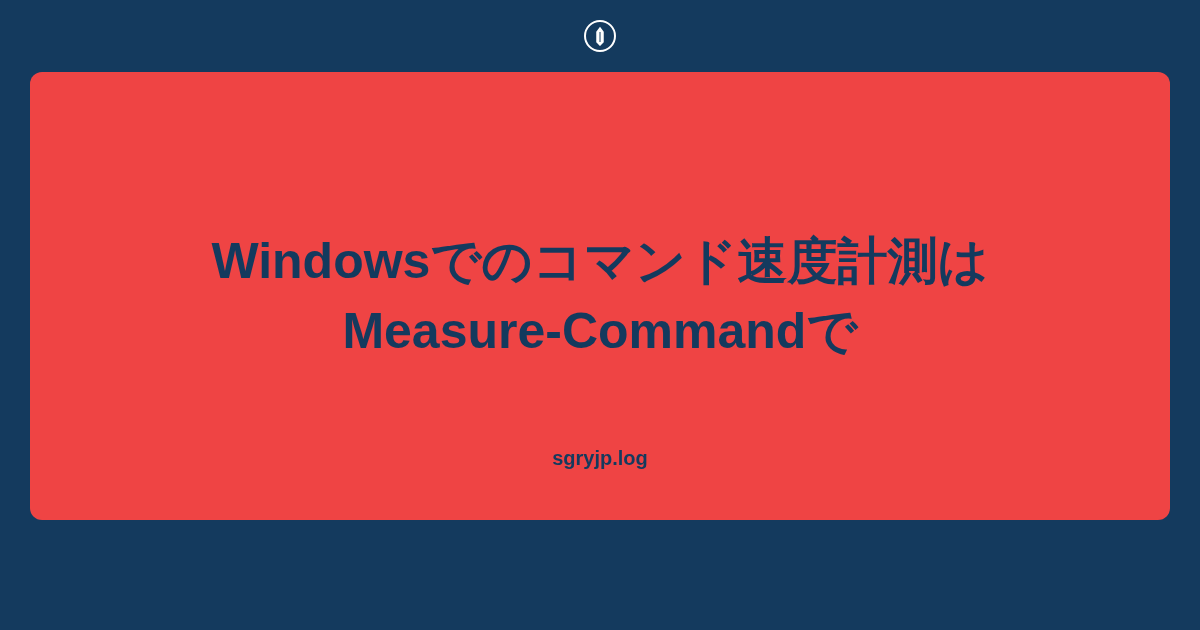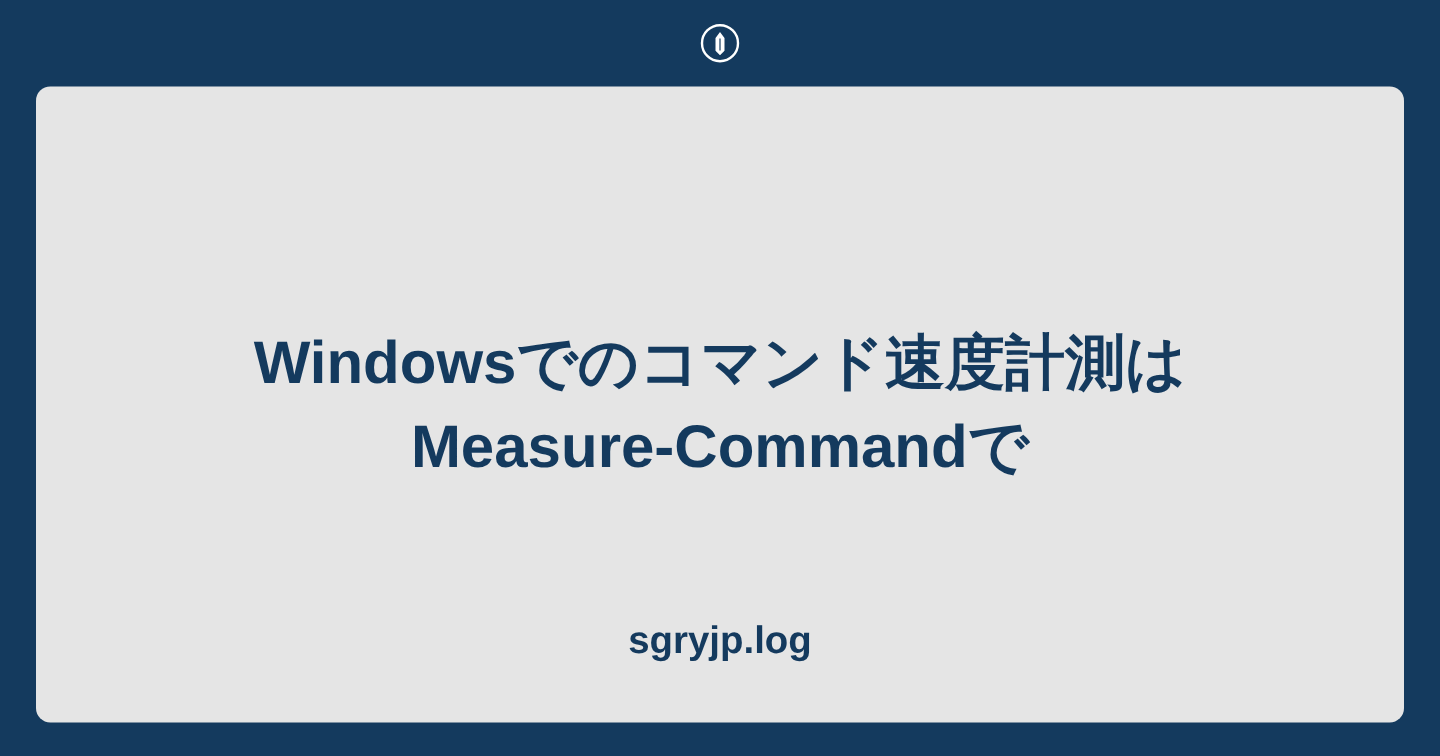--- a/index.html
+++ b/index.html
@@ -38,42 +38,42 @@
     .logo-icon svg {
       width: 16px;
       height: 20px;
     }
     .logo-text {
       font-size: 26px;
       font-weight: 500;
       letter-spacing: 0.5px;
     }
     .card {
-      background-color: #e5e5e5;
+      background-color: #ef4444;
       border-radius: 12px;
       width: 1140px;
-      height: 530px;
+      height: 448px;
       display: flex;
       flex-direction: column;
       align-items: center;
       justify-content: center;
       position: relative;
       padding: 40px 60px;
     }
     .title {
       color: #143a5e;
       font-size: 50px;
       font-weight: 700;
       text-align: center;
       line-height: 1.4;
       max-width: 900px;
     }
     .blog-name {
       color: #143a5e;
-      font-size: 32px;
+      font-size: 20px;
       font-weight: 600;
       position: absolute;
       bottom: 50px;
     }
   </style>
 </head>
 <body>
 
 <div class="header">
   <div class="logo-icon">

